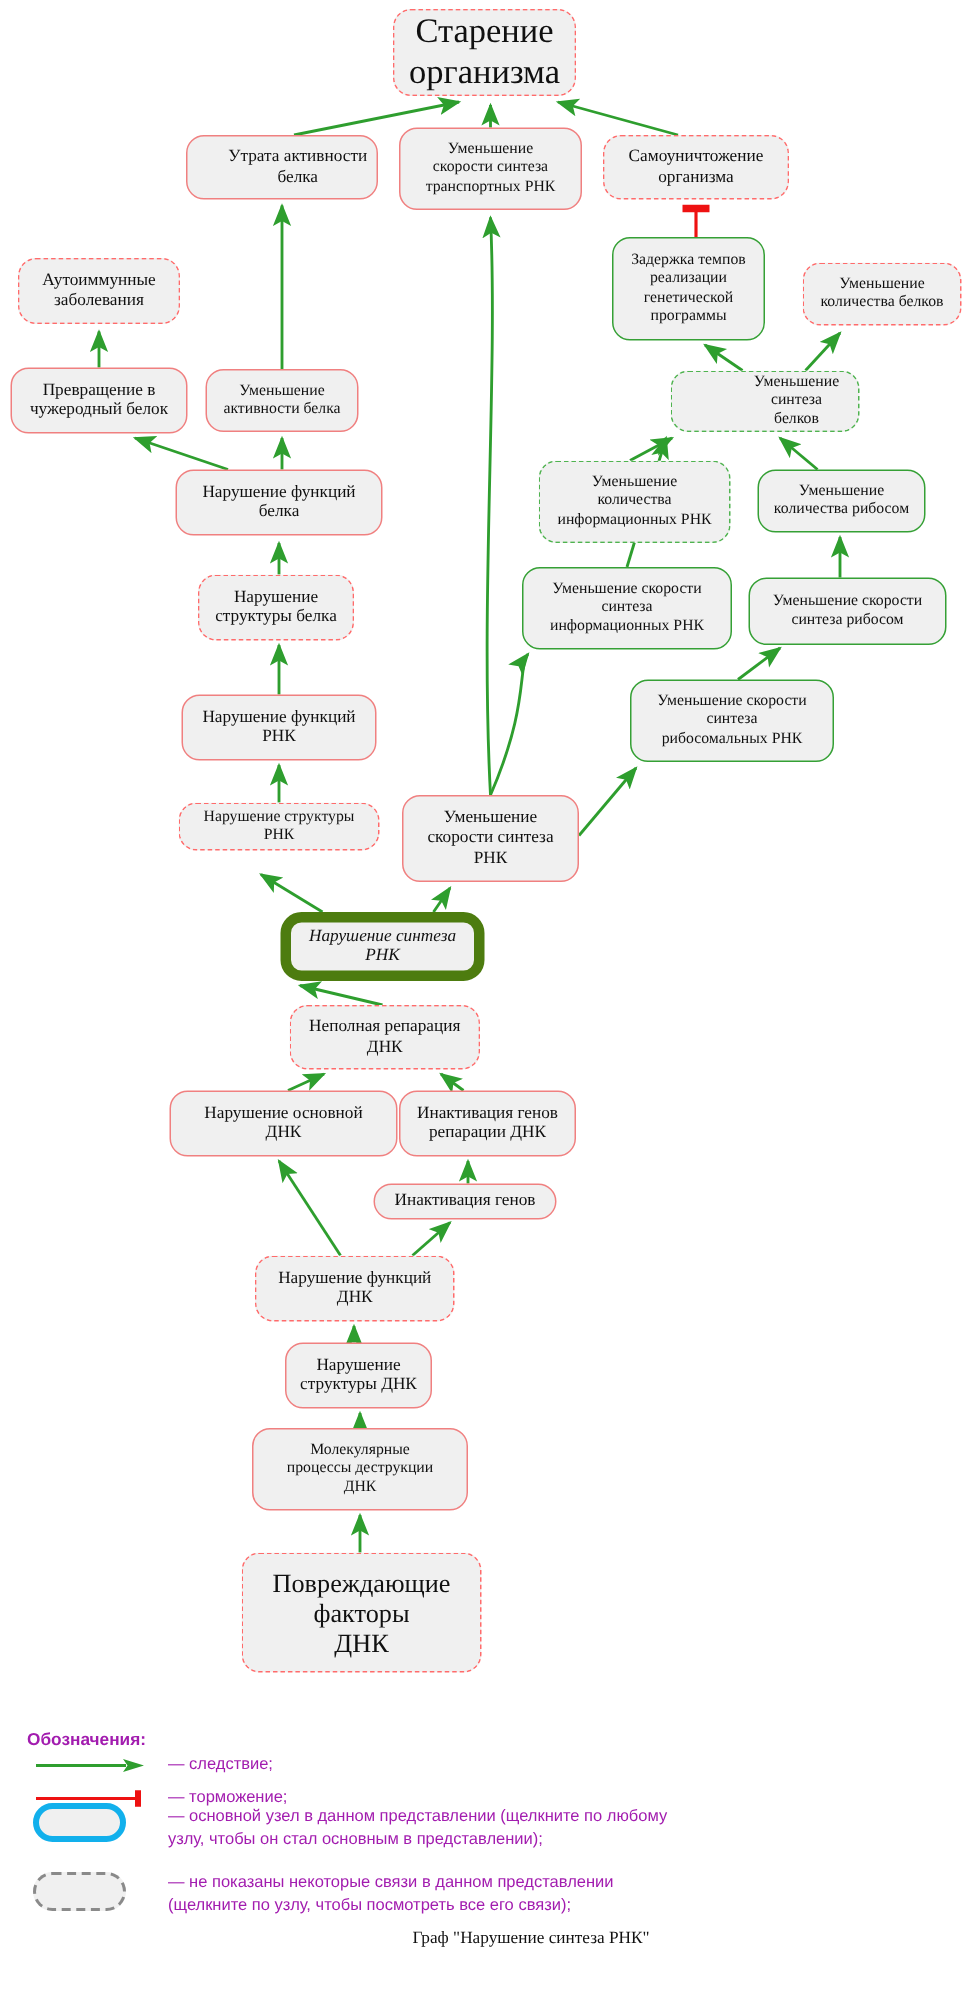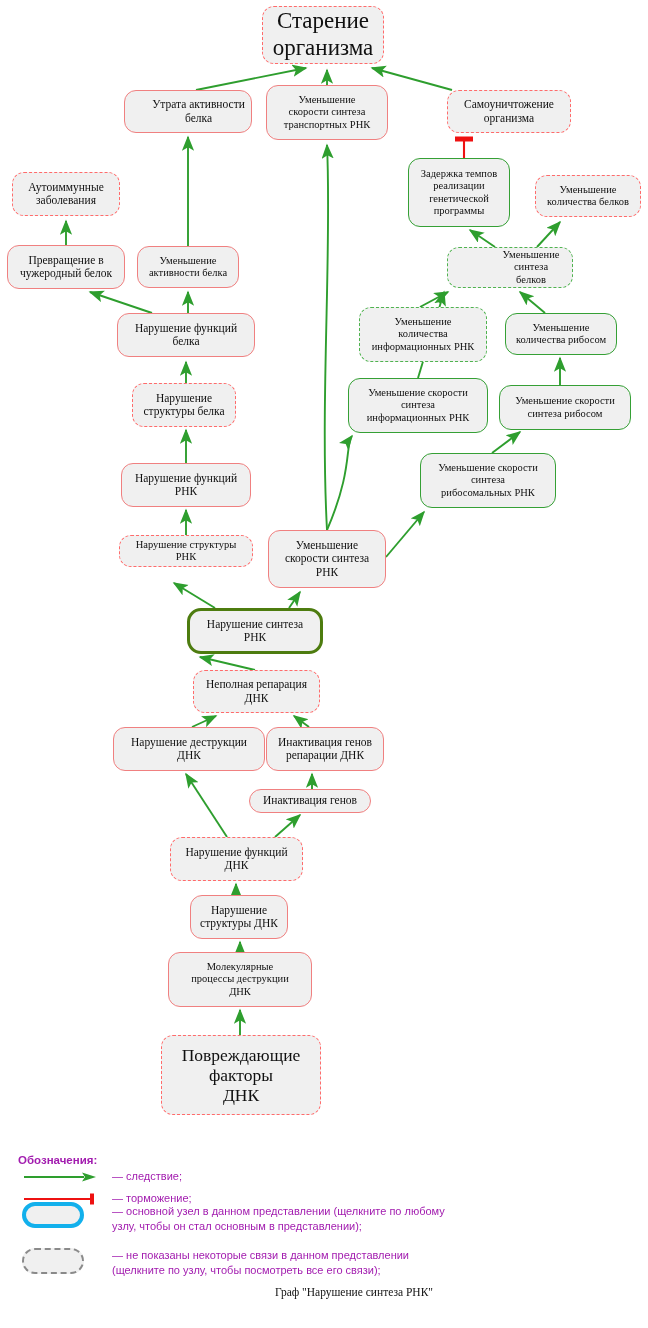--- a/index.html
+++ b/index.html
@@ -18,21 +18,21 @@
     color:#101010;
     font-family:"Liberation Serif",serif;
     line-height:1.16;
     z-index:5;
     padding:1px 3px;
   }
   .n-red-solid{border:1.6px solid #f08080;}
   .n-red-dash{border:1.6px dashed #ff6b6b;}
   .n-green-solid{border:1.6px solid #35a035;}
   .n-green-dash{border:1.6px dashed #4fb34f;}
-  .n-main{border:3px solid #4d7c0f;border-radius:14px;}
+  .n-main{border:7px solid #4d7c0f;border-radius:14px;font-style:italic;}
   .fs10{font-size:10.5px;}
   .fs11{font-size:11.5px;}
   .fs17{font-size:17.5px;}
   .fs19{font-size:23px;}
 
   
   #legend{position:absolute;left:0;top:1148px;width:648px;height:180px;
           font-family:"Liberation Sans",sans-serif;color:#a21caf;}
   #legend-title{position:absolute;left:18px;top:6px;font-size:11.5px;font-weight:bold;}
   .lg-sym{position:absolute;}
@@ -95,21 +95,21 @@
     </g>
   </svg>
 
 <div class="node n-red-dash fs19" style="left: 262px; top: 6px; width: 122px; height: 58px; white-space: pre-line;">Старение
 организма</div>
     <div class="node n-red-solid fs11" style="left: 124px; top: 90px; width: 128px; height: 43px; white-space: pre-line; padding-left: 24px;">Утрата активности
 белка</div>
     <div class="node n-red-solid fs10" style="left: 266px; top: 85px; width: 122px; height: 55px; white-space: pre-line;">Уменьшение
 скорости синтеза
 транспортных РНК</div>
-    <div class="node n-red-dash fs11" style="left: 402px; top: 90px; width: 124px; height: 43px; white-space: pre-line; margin-left: 45px;">Самоуничтожение
+    <div class="node n-red-dash fs11" style="left: 402px; top: 90px; width: 124px; height: 43px; white-space: pre-line;">Самоуничтожение
 организма</div>
     <div class="node n-green-solid fs10" style="left: 408px; top: 158px; width: 102px; height: 69px; white-space: pre-line;">Задержка темпов
 реализации
 генетической
 программы</div>
     <div class="node n-red-dash fs11" style="left: 12px; top: 172px; width: 108px; height: 44px; white-space: pre-line;">Аутоиммунные
 заболевания</div>
     <div class="node n-red-dash fs10" style="left: 535px; top: 175px; width: 106px; height: 42px; white-space: pre-line;">Уменьшение
 количества белков</div>
     <div class="node n-red-solid fs11" style="left: 7px; top: 245px; width: 118px; height: 44px; white-space: pre-line;">Превращение в
@@ -139,21 +139,21 @@
 рибосомальных РНК</div>
     <div class="node n-red-dash fs10" style="left: 119px; top: 535px; width: 134px; height: 32px; white-space: pre-line;">Нарушение структуры
 РНК</div>
     <div class="node n-red-solid fs11" style="left: 268px; top: 530px; width: 118px; height: 58px; white-space: pre-line;">Уменьшение
 скорости синтеза
 РНК</div>
     <div class="node n-main fs11" style="left: 187px; top: 608px; width: 136px; height: 46px; white-space: pre-line;">Нарушение синтеза
 РНК</div>
     <div class="node n-red-dash fs11" style="left: 193px; top: 670px; width: 127px; height: 43px; white-space: pre-line;">Неполная репарация
 ДНК</div>
-    <div class="node n-red-solid fs11" style="left: 113px; top: 727px; width: 152px; height: 44px; white-space: pre-line;">Нарушение деструкции
+    <div class="node n-red-solid fs11" style="left: 113px; top: 727px; width: 152px; height: 44px; white-space: pre-line;">Нарушение основной
 ДНК</div>
     <div class="node n-red-solid fs11" style="left: 266px; top: 727px; width: 118px; height: 44px; white-space: pre-line;">Инактивация генов
 репарации ДНК</div>
     <div class="node n-red-solid fs11" style="left: 249px; top: 789px; width: 122px; height: 24px; white-space: pre-line;">Инактивация генов</div>
     <div class="node n-red-dash fs11" style="left: 170px; top: 837px; width: 133px; height: 44px; white-space: pre-line;">Нарушение функций
 ДНК</div>
     <div class="node n-red-solid fs11" style="left: 190px; top: 895px; width: 98px; height: 44px; white-space: pre-line;">Нарушение
 структуры ДНК</div>
     <div class="node n-red-solid fs10" style="left: 168px; top: 952px; width: 144px; height: 55px; white-space: pre-line;">Молекулярные
 процессы деструкции

